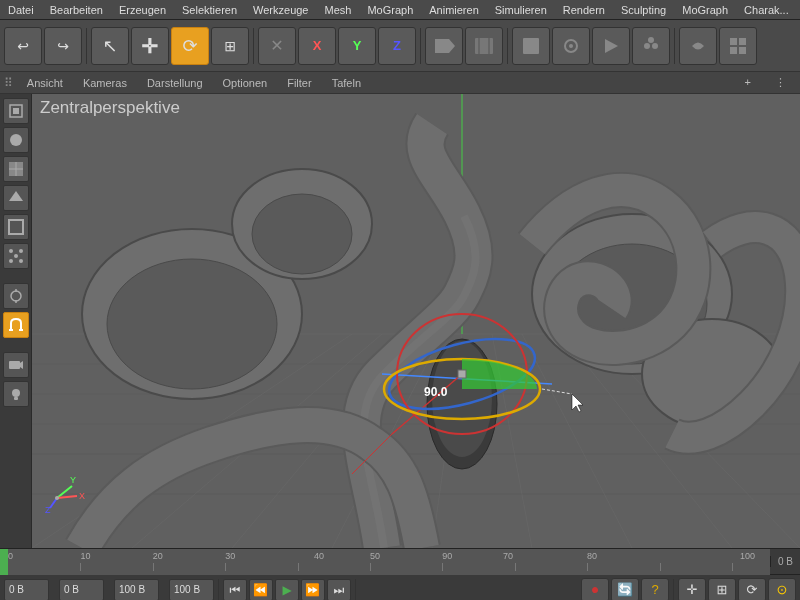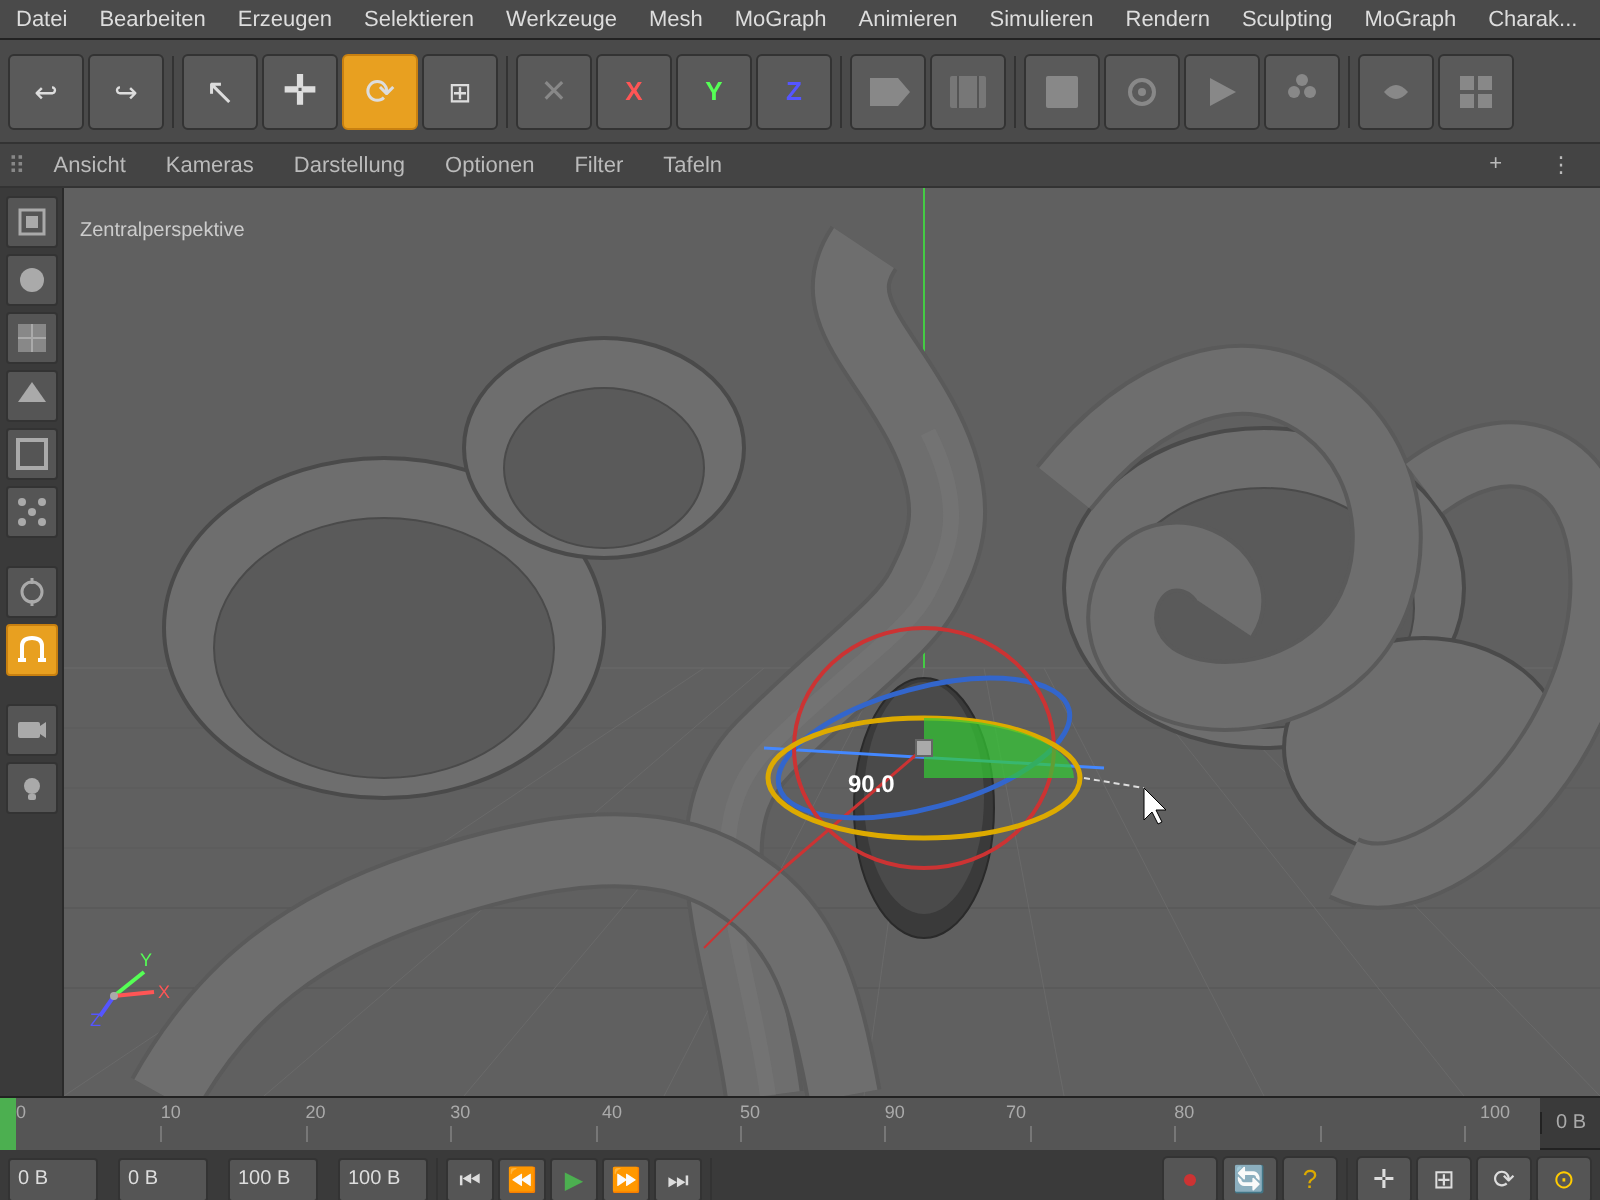--- a/index.html
+++ b/index.html
@@ -52,21 +52,21 @@
       width: 26px; height: 26px; background: #555; border: 1px solid #333; border-radius: 2px;
       display: flex; align-items: center; justify-content: center; cursor: pointer; color: #ccc; font-size: 11px;
     }
     .side-btn.orange { background: #e8a020; border-color: #c88010; }
 
     
     #viewport {
       flex: 1; height: 454px; background: #5a5a5a; position: relative; overflow: hidden;
     }
     #viewport-label {
-      position: absolute; top: 16px; left: 8px; color: #ccc; font-size: 10px; z-index: 10;
+      position: absolute; top: 4px; left: 8px; color: #ccc; font-size: 17px; z-index: 10;
     }
 
     
     #scene-svg {
       width: 100%; height: 100%; position: absolute; top: 0; left: 0;
     }
 
     
     #axis-indicator {
       position: absolute; bottom: 40px; left: 10px; width: 50px; height: 50px; z-index: 10;
@@ -405,21 +405,21 @@
   <div id="timeline-left"></div>
   <div id="timeline-track">
     <div id="timeline-ruler"></div>
   <div class="timeline-tick-label" style="left: 0px;">0</div>
       <div class="timeline-tick-label" style="left: 72.39px; text-align: center;">10</div>
       <div style="position: absolute; left: 72.39px; top: 14px; width: 1px; height: 8px; background: rgb(119, 119, 119);"></div>
       <div class="timeline-tick-label" style="left: 144.78px; text-align: center;">20</div>
       <div style="position: absolute; left: 144.78px; top: 14px; width: 1px; height: 8px; background: rgb(119, 119, 119);"></div>
       <div class="timeline-tick-label" style="left: 217.17px;">30</div>
       <div style="position: absolute; left: 217.17px; top: 14px; width: 1px; height: 8px; background: rgb(119, 119, 119);"></div>
-      <div class="timeline-tick-label" style="left: 293px;">40</div>
+      <div class="timeline-tick-label" style="left: 306px;">40</div>
       <div style="position: absolute; left: 289.56px; top: 14px; width: 1px; height: 8px; background: rgb(119, 119, 119);"></div>
       <div class="timeline-tick-label" style="left: 361.95px;">50</div>
       <div style="position: absolute; left: 361.95px; top: 14px; width: 1px; height: 8px; background: rgb(119, 119, 119);"></div>
       <div class="timeline-tick-label" style="left: 434.34px;">90</div>
       <div style="position: absolute; left: 434.34px; top: 14px; width: 1px; height: 8px; background: rgb(119, 119, 119);"></div>
       <div class="timeline-tick-label" style="left: 495px;">70</div>
       <div style="position: absolute; left: 506.73px; top: 14px; width: 1px; height: 8px; background: rgb(119, 119, 119);"></div>
       <div class="timeline-tick-label" style="left: 579.12px;">80</div>
       <div style="position: absolute; left: 579.12px; top: 14px; width: 1px; height: 8px; background: rgb(119, 119, 119);"></div>
       <div class="timeline-tick-label" style="left: 651.51px; margin-top: 23px;">90</div>

